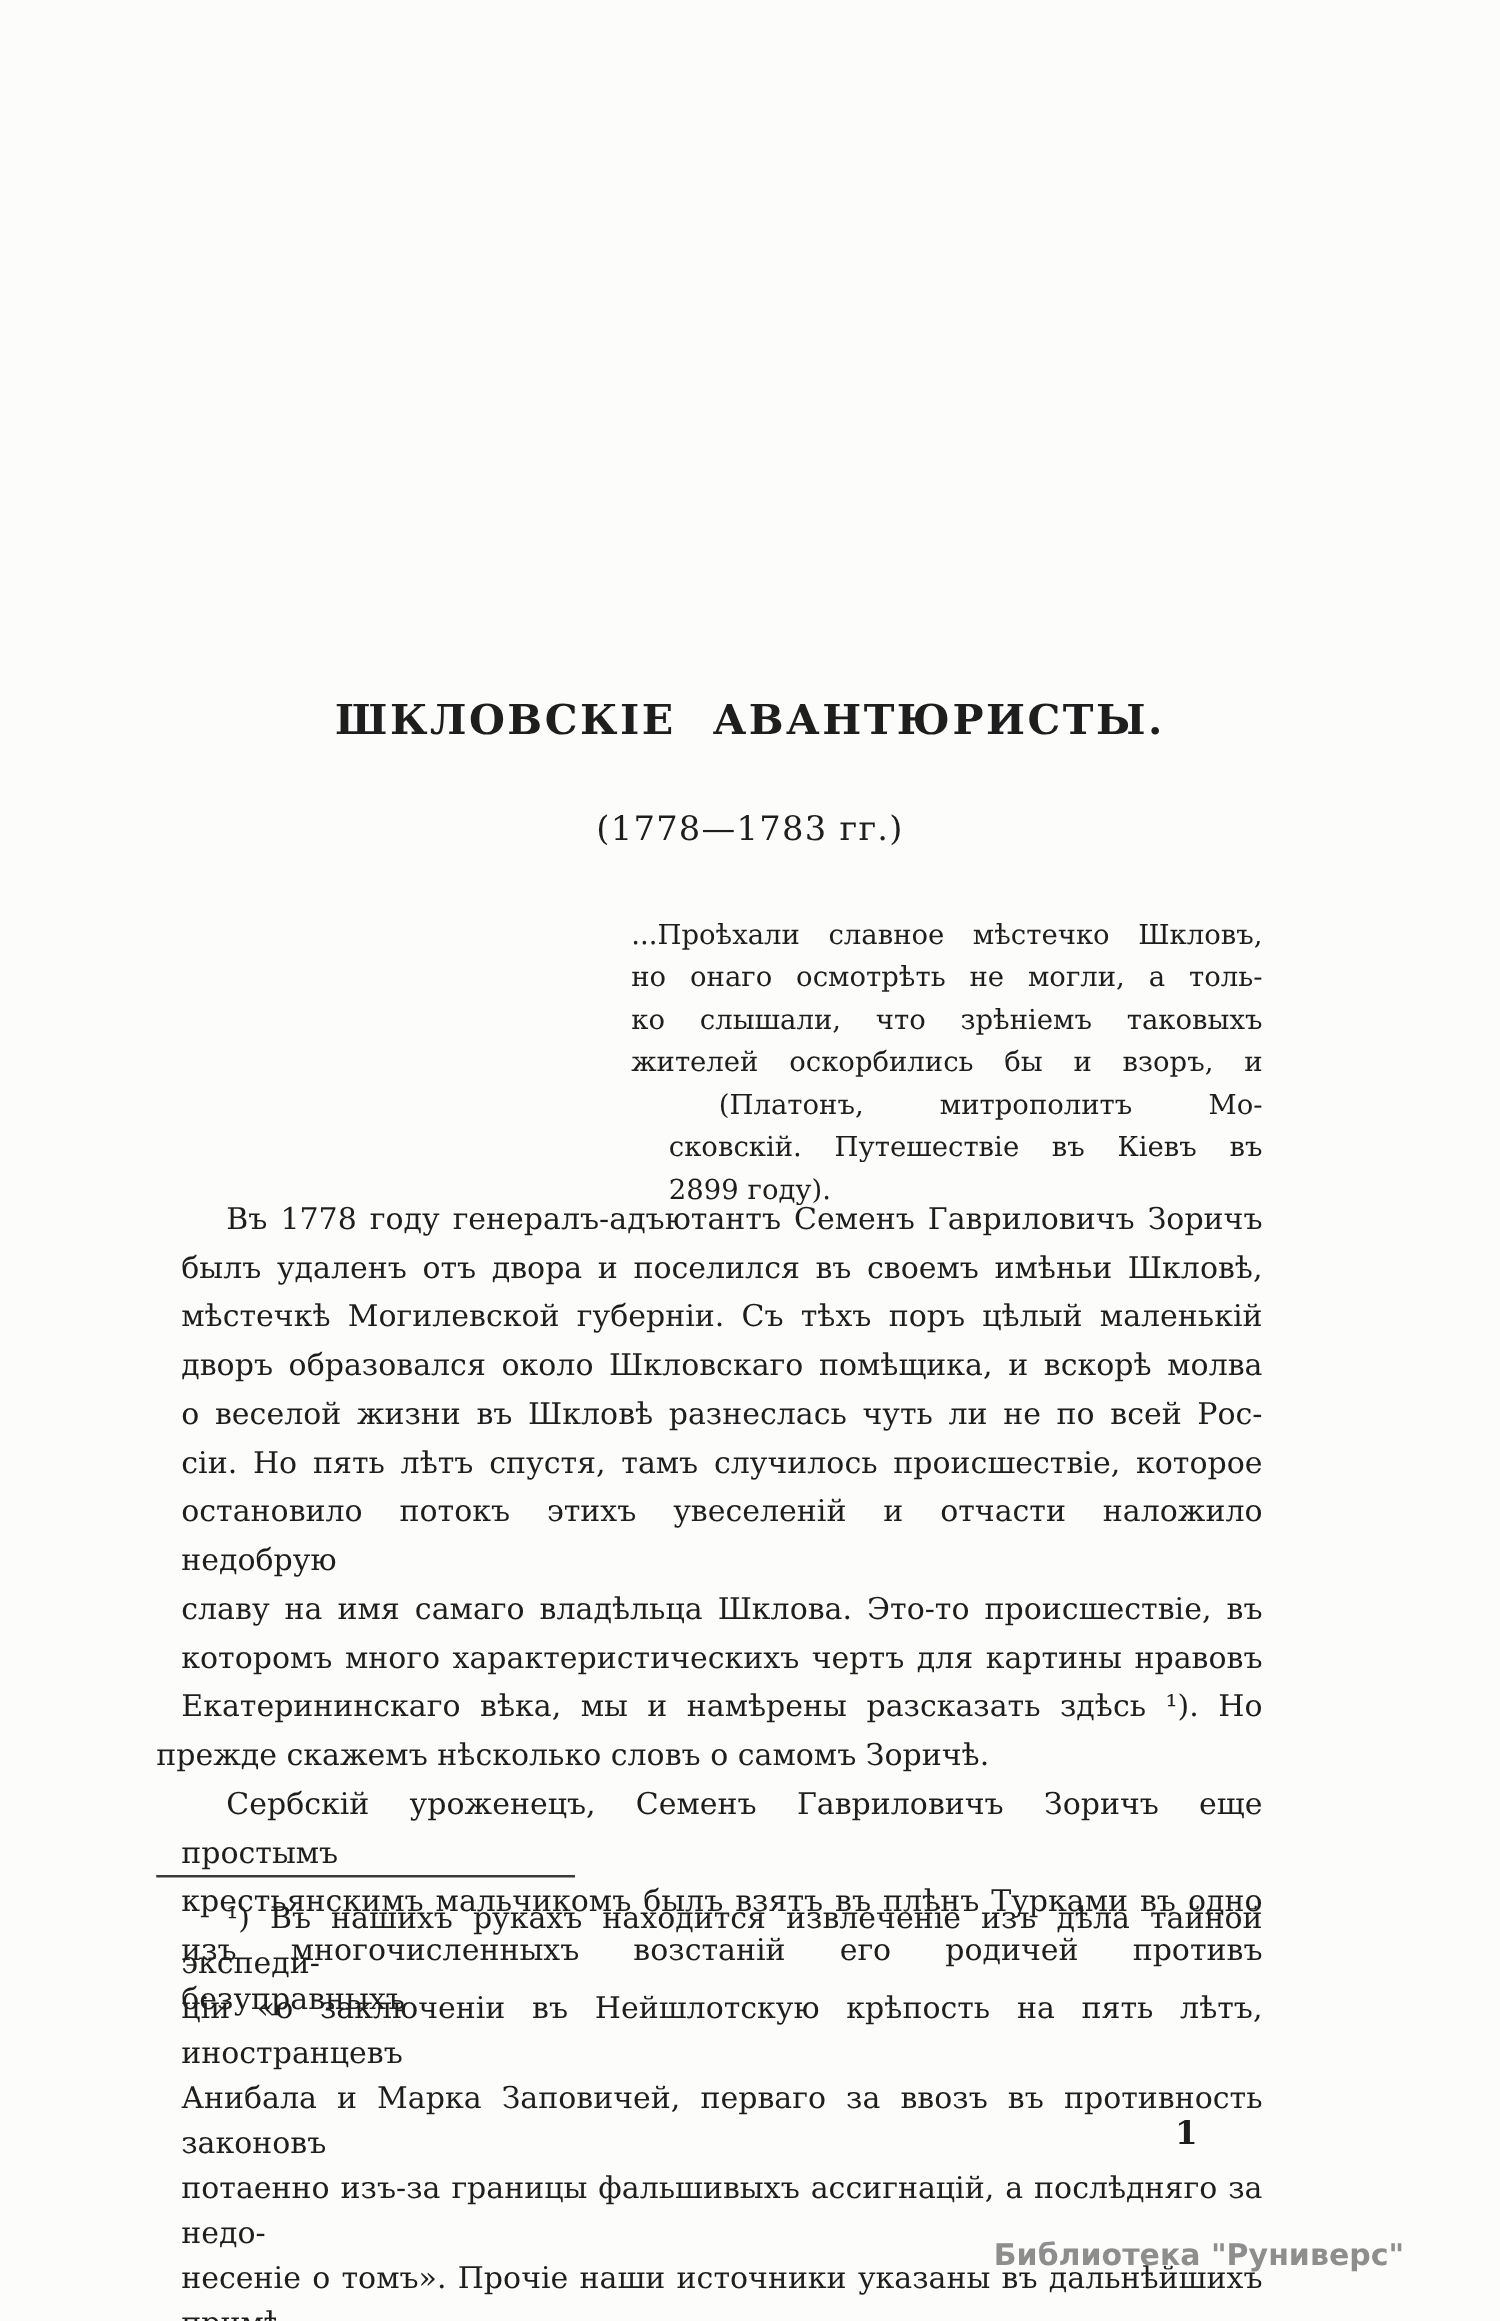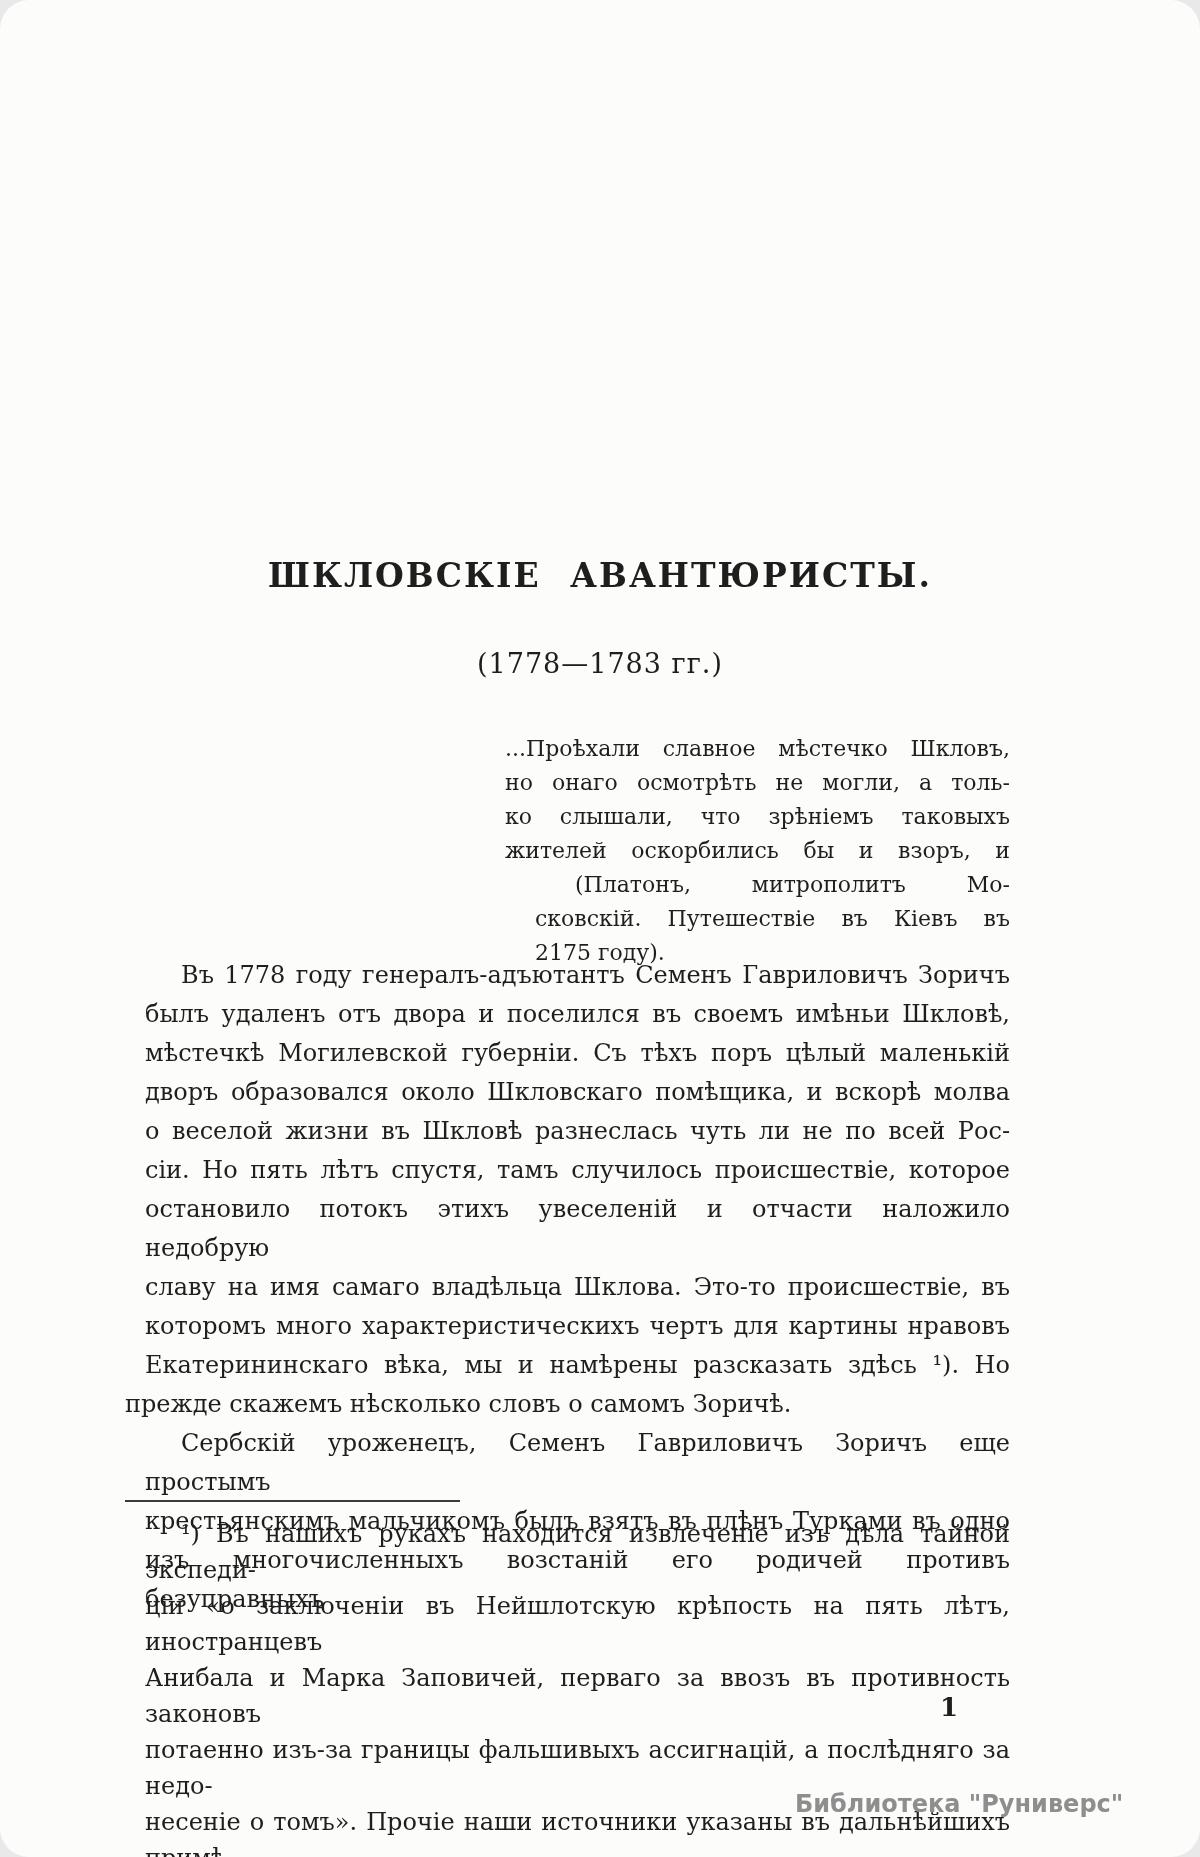--- a/index.html
+++ b/index.html
@@ -4,21 +4,20 @@
 <style>
   html,body { margin:0; padding:0; background:#e9e9e9; }
   .page {
     position:relative;
     width:1200px; height:1857px;
     margin:0 auto;
     background:#fcfcfb;
     font-family:"DejaVu Serif", serif;
     color:#1e1e1e;
     overflow:hidden;
-    border-radius:29px;
   }
   .title {
     position:absolute; top:556px; left:0; width:1200px;
     text-align:center;
     font-size:33px; font-weight:bold;
     letter-spacing:2px; word-spacing:16px;
     line-height:40px;
   }
   .subtitle {
     position:absolute; top:648px; left:0; width:1200px;
@@ -77,21 +76,21 @@
 
   <div class="subtitle">(1778—1783 гг.)</div>
 
   <div class="epigraph">
     <div class="justified">...Проѣхали славное мѣстечко Шкловъ,
 но онаго осмотрѣть не могли, а толь-
 ко слышали, что зрѣніемъ таковыхъ
 жителей оскорбились бы и взоръ, и</div>
     <div class="justified attribution"><span>(</span><span class="attr-author">Платонъ</span><span>, митрополитъ Мо-
 сковскій. Путешествіе въ Кіевъ въ</span></div>
-    <div class="attribution-last">2175 году).</div>
+    <div class="attribution-last">2899 году).</div>
   </div>
 
   <div class="body-text">
     <div class="justified para-indent">Въ 1778 году генералъ-адъютантъ Семенъ Гавриловичъ Зоричъ
 былъ удаленъ отъ двора и поселился въ своемъ имѣньи Шкловѣ,
 мѣстечкѣ Могилевской губерніи. Съ тѣхъ поръ цѣлый маленькій
 дворъ образовался около Шкловскаго помѣщика, и вскорѣ молва
 о веселой жизни въ Шкловѣ разнеслась чуть ли не по всей Рос-
 сіи. Но пять лѣтъ спустя, тамъ случилось происшествіе, которое
 остановило потокъ этихъ увеселеній и отчасти наложило недобрую

